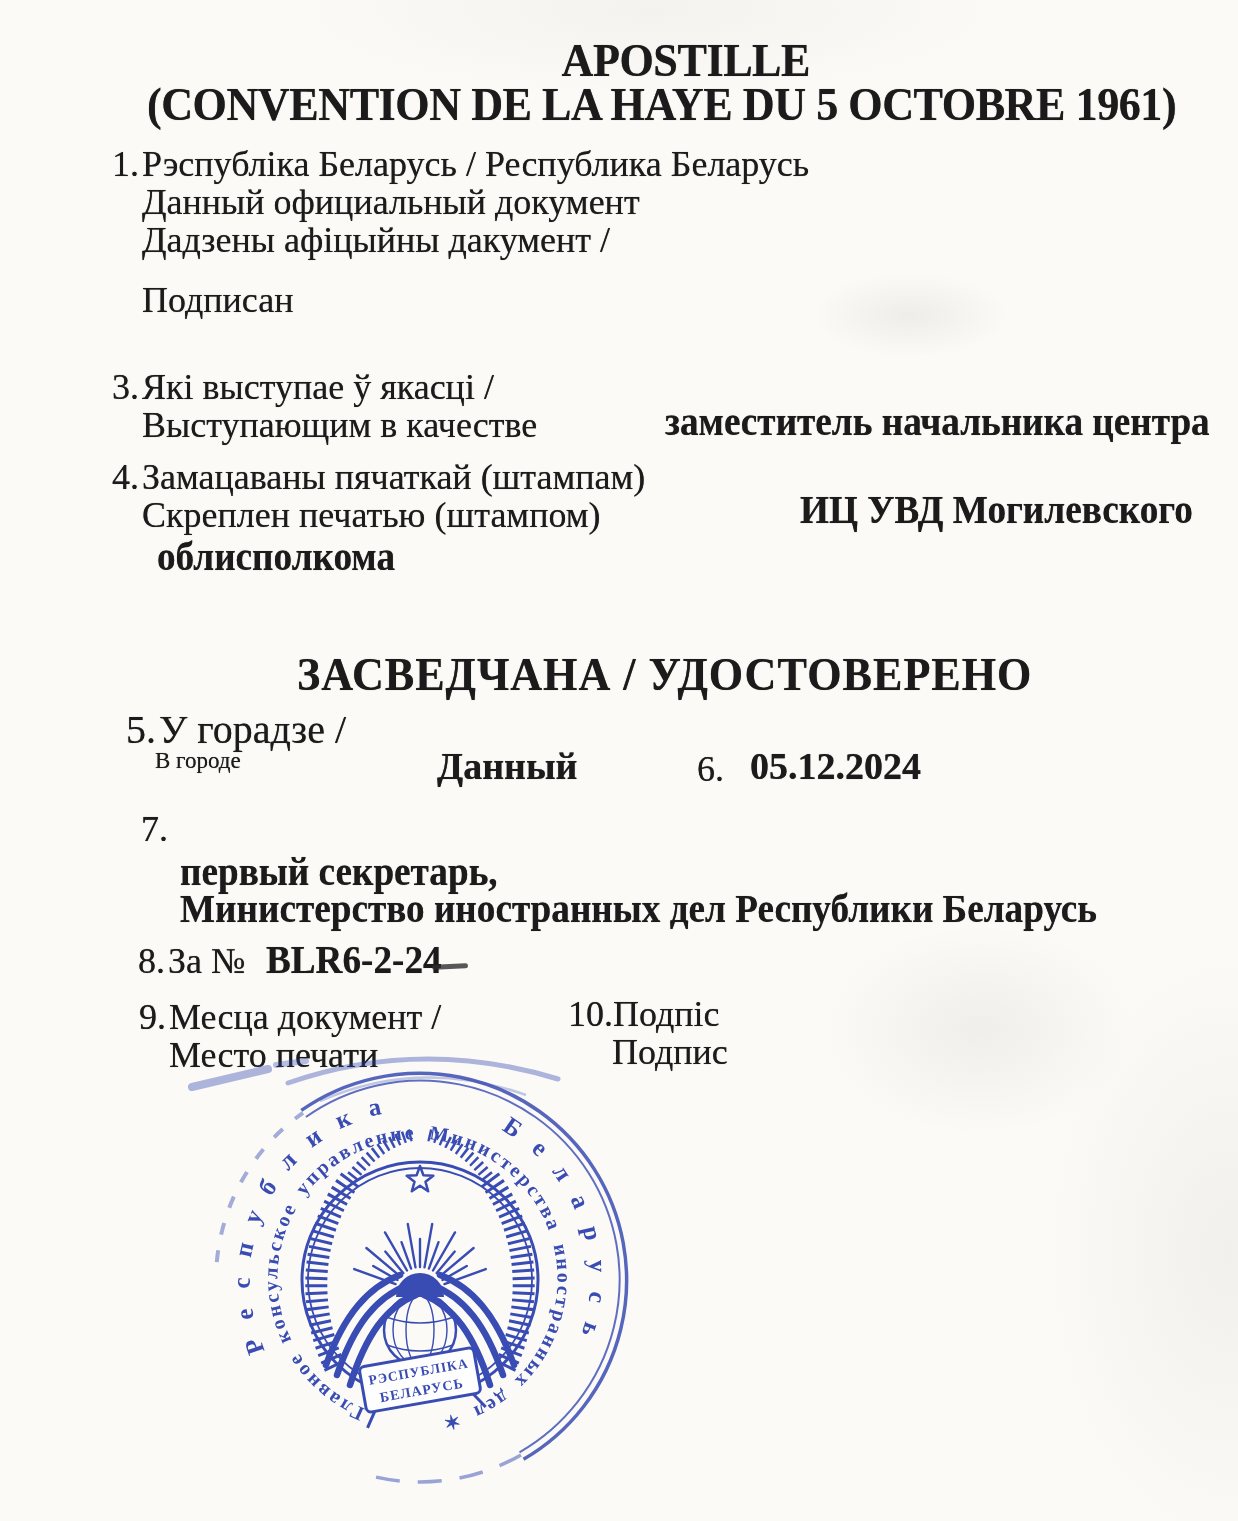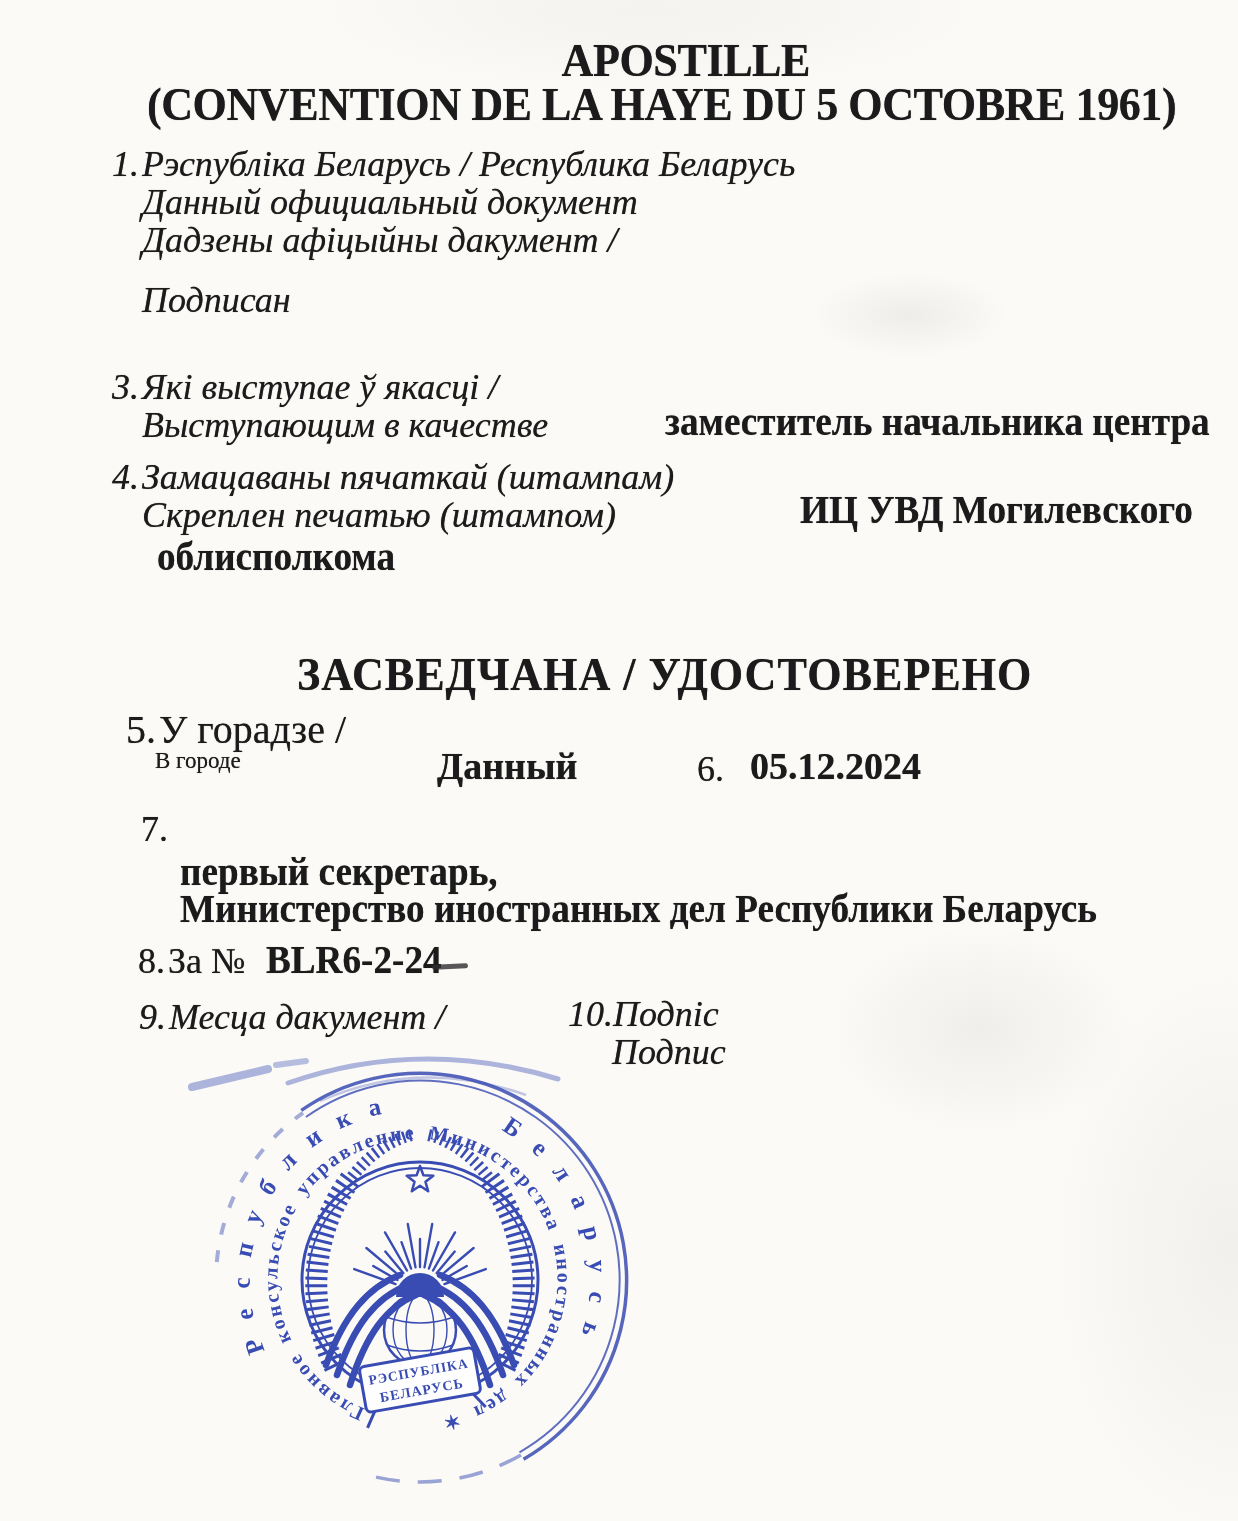--- a/index.html
+++ b/index.html
@@ -14,21 +14,21 @@
       radial-gradient(ellipse 220px 150px at 980px 1030px, rgba(120,120,120,.09), transparent 70%),
       radial-gradient(ellipse 260px 420px at 1230px 1250px, rgba(120,120,120,.08), transparent 70%),
       radial-gradient(ellipse 500px 120px at 650px 10px, rgba(120,120,120,.06), transparent 70%);
   }
   .abs{position:absolute;white-space:nowrap;}
   .center{transform:translateX(-50%);}
   .title-line{font-weight:bold;font-size:46px;line-height:46px;letter-spacing:-0.5px;}
   .squeeze{display:inline-block;transform:scaleX(.96);transform-origin:0 50%;}
   .heading{font-weight:bold;font-size:46px;letter-spacing:1px;}
   .item{position:absolute;font-size:36px;line-height:38px;}
-  .line{white-space:nowrap;font-style:italic;}
+  .line{white-space:nowrap;}
   .ind{margin-left:30px;}
   .ind2{margin-left:44px;}
   .num{margin-right:3px;}
   .numsp{}
   .val{position:absolute;font-weight:bold;font-size:40px;white-space:nowrap;}
   .cond{display:inline-block;transform:scaleX(.93);transform-origin:0 50%;}
   .scan{text-shadow:0 0 .7px rgba(20,20,20,.75);}
   .dash-artifact{position:absolute;background:#2e2e2e;border-radius:3px;opacity:.8;transform:rotate(-3deg);}
   
   .stamp{position:absolute;left:170px;top:1035px;opacity:.93;}
@@ -77,21 +77,22 @@
 
 <div class="abs scan" style="left:141px;top:808px;font-size:36px;">7.</div>
 <div class="val scan" style="left:180px;top:848px;"><span class="cond">первый секретарь,</span></div>
 <div class="val scan" style="left:180px;top:885px;"><span class="cond">Министерство иностранных дел Республики Беларусь</span></div>
 
 <div class="abs scan" style="left:138px;top:940px;font-size:36px;"><span class="num">8.</span><span>За №</span></div>
 <div class="val scan" style="left:266px;top:936px;"><span class="cond">BLR6-2-24</span></div>
 <div class="dash-artifact" style="left:432px;top:964px;width:36px;height:5px;"></div>
 
 <div class="item scan" style="left:139px;top:998px;">
-  <div class="line"><span class="num">9.</span><span>Месца дакумент /</span></div>
+  <div class="line"><span class="num">9.</span><span>Месца документ /</span></div>
+  <div class="line ind">Место печати</div>
 </div>
 
 <div class="item scan" style="left:568px;top:995px;">
   <div class="line"><span class="numsp">10.</span><span>Подпіс</span></div>
   <div class="line ind2">Подпис</div>
 </div>
 
 <svg class="stamp" width="500" height="486" viewBox="0 0 500 486">
   <defs>
     <path id="outerArc" d="M90.3,303.1 A170,170 0 1 1 409.7,303.1"></path>

